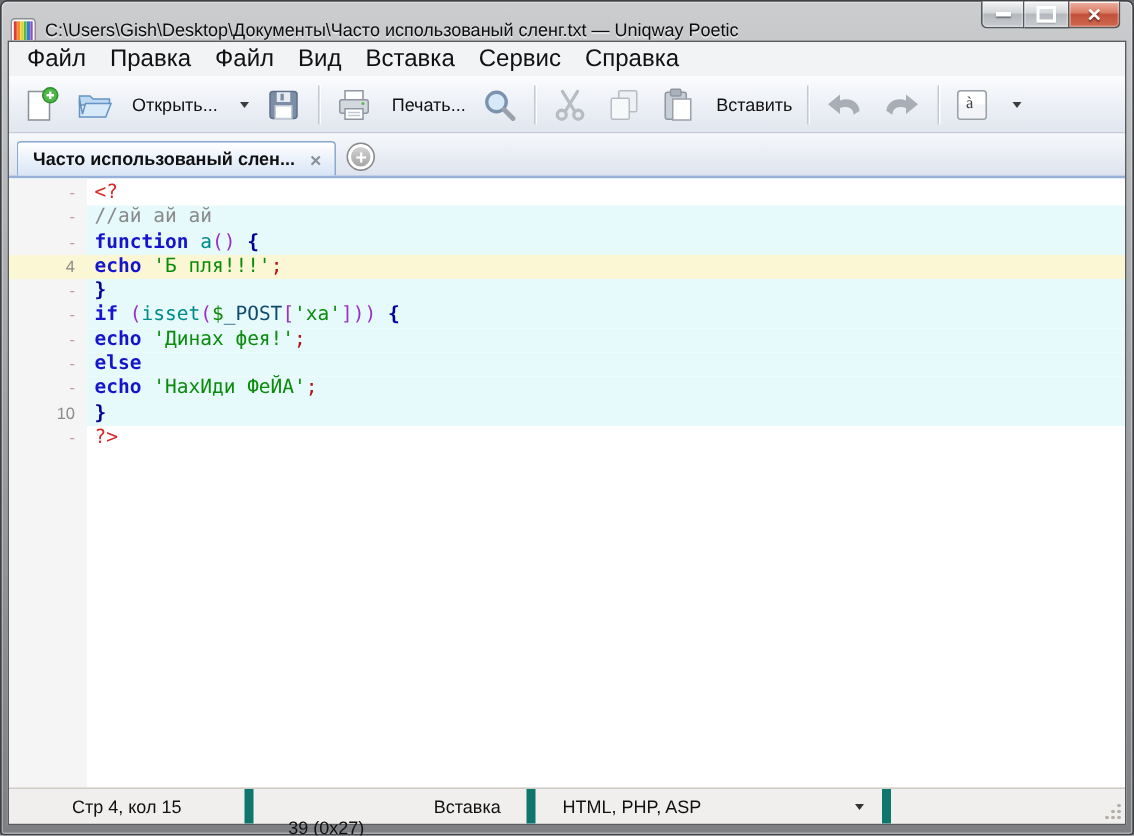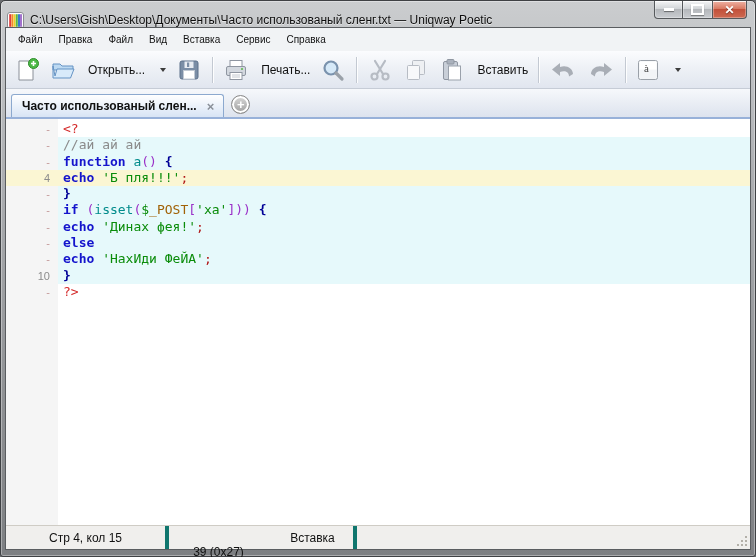--- a/index.html
+++ b/index.html
@@ -26,21 +26,21 @@
   .g-min{width:10px;height:3px;background:#fff;box-shadow:0 1px 1px rgba(0,0,0,.45);}
   .g-max{width:9px;height:7px;border:2px solid #fff;box-shadow:0 1px 1px rgba(0,0,0,.35);}
   .g-close{color:#fff;font-size:12px;font-weight:bold;line-height:1;text-shadow:0 1px 1px rgba(0,0,0,.45);}
 
   
   .client{position:absolute;left:4px;right:4px;top:26px;bottom:6px;background:#fff;
     border:1px solid #5a5d60;display:flex;flex-direction:column;box-sizing:border-box;}
 
   
   .menubar{height:23px;flex:none;background:#f1f3f5;display:flex;align-items:center;padding-left:4px;}
-  .menu-item{padding:4px 8px;font-size:10px;color:#111;}
+  .menu-item{padding:4px 8px;font-size:16px;color:#111;}
 
   
   .toolbar{height:37px;flex:none;display:flex;align-items:center;padding:0 3px;
     background:linear-gradient(180deg,#fbfcfe 0%,#eef1f6 45%,#e1e6ef 100%);
     border-bottom:1px solid #c6ccd6;}
   .tbtn{display:flex;align-items:center;gap:12px;padding:3px 5px;font-size:12px;color:#111;border-radius:3px;}
   .tbtn svg{display:block;}
   .tsep{width:1px;height:26px;background:#c3c9d2;box-shadow:1px 0 0 rgba(255,255,255,.9);margin:0 5px;flex:none;}
   .drop-arrow{width:0;height:0;border-left:3.5px solid transparent;border-right:3.5px solid transparent;
     border-top:4px solid #3c3c3c;margin-left:3px;}
@@ -72,27 +72,27 @@
   .code-row.hl{background:#fbf6d3;}
   .c-tag{color:#d42a2a;}
   .c-com{color:#8a8a8a;}
   .c-kw{color:#1414cc;font-weight:bold;}
   .c-fn{color:#008b8b;}
   .c-par{color:#9a30c8;}
   .c-brc{color:#000096;font-weight:bold;}
   .c-str{color:#0a8c0a;}
   .c-smc{color:#b01414;}
   .c-dol{color:#0a8c0a;}
-  .c-var{color:#a16207;}
+  .c-var{color:#0c4a6e;}
   .c-pln{color:#222;}
 
   
   .statusbar{height:23px;flex:none;background:#f0efed;border-top:1px solid #cfccc5;
     display:flex;align-items:stretch;font-size:12px;color:#111;position:relative;}
-  .scell{display:flex;align-items:center;justify-content:center;border-right:4px solid #0f766e;box-sizing:border-box;}
+  .scell{display:flex;align-items:center;justify-content:center;border-right:6px solid #0f766e;box-sizing:border-box;}
   .scell.c1{width:163px;}
   .scell.c2{width:103px;margin-top:26px;}
   .scell.c3{width:85px;}
   .scell.c4{width:237px;justify-content:space-between;padding:0 12px 0 18px;}
   .scell.c5{flex:1;border-right:none;}
   .s-arrow{width:0;height:0;border-left:3.5px solid transparent;border-right:3.5px solid transparent;
     border-top:4px solid #333;}
   .grip{position:absolute;right:2px;bottom:2px;width:12px;height:12px;
     background:
       radial-gradient(circle at 2px 10px,#b3b0a9 1px,transparent 1.4px),
@@ -287,18 +287,22 @@
             <span class="gut dash">-</span>
             <span class="code"><span class="c-tag">?&gt;</span></span>
           </div>
         </div>
     </div>
 
     <div class="statusbar">
       <div class="scell c1">Стр 4, кол 15</div>
       <div class="scell c2">39 (0x27)</div>
       <div class="scell c3">Вставка</div>
+      <div class="scell c4">
+        <span>HTML, PHP, ASP</span>
+        <span class="s-arrow"></span>
+      </div>
       <div class="scell c5"></div>
       <div class="grip"></div>
     </div>
 
   </div>
 </div>
 
 </body></html>

